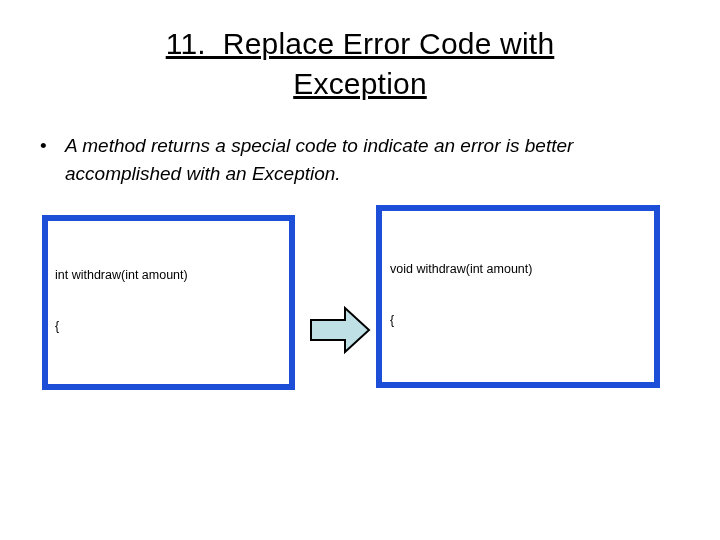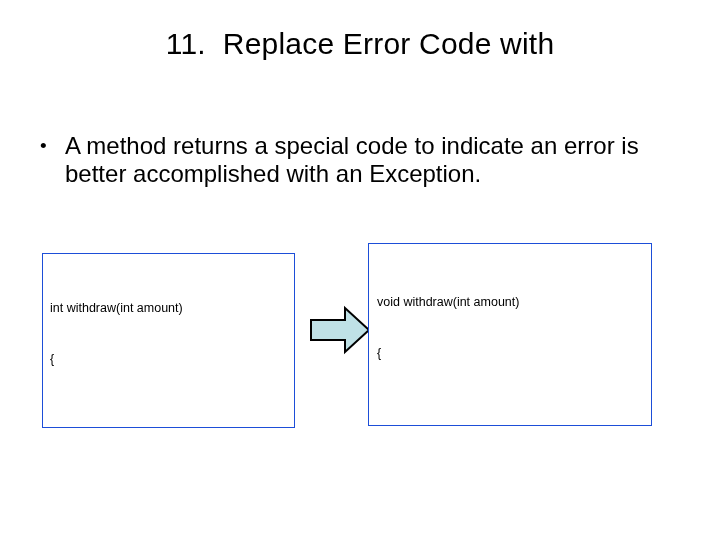--- a/index.html
+++ b/index.html
@@ -26,20 +26,21 @@
     position: absolute;
     left: 60px;
     top: 24px;
     width: 600px;
     text-align: center;
     font-size: 30px;
     line-height: 40px;
     font-weight: normal;
     color: #000000;
     letter-spacing: 0.2px;
+    text-decoration: underline;
   }
   #slide-title .title-line {
     display: block;
     white-space: pre;
   }
 
   
   #body-list {
     position: absolute;
     left: 40px;
@@ -54,41 +55,41 @@
   }
   .bullet-marker {
     width: 25px;
     flex: 0 0 25px;
     text-align: left;
     font-size: 19px;
     line-height: 28px;
   }
   .bullet-text {
     flex: 1 1 auto;
-    font-size: 24px;
+    font-size: 19px;
     line-height: 28px;
+    font-style: italic;
   }
 
   
   .code-box {
     position: absolute;
     background: #ffffff;
-    border: 1px solid #1d4ed8;
+    border: 6px solid #1d4ed8;
     box-sizing: border-box;
     overflow: hidden;
-    margin-top: 38px;
   }
   #code-box-before {
     left: 42px;
     top: 215px;
     width: 253px;
     height: 175px;
   }
   #code-box-after {
-    left: 368px;
+    left: 376px;
     top: 205px;
     width: 284px;
     height: 183px;
   }
   .code-lines {
     font-family: "Liberation Sans", sans-serif;
     font-size: 12.5px;
     line-height: 17px;
     color: #000000;
     white-space: pre;
@@ -114,20 +115,21 @@
     height: 50px;
   }
 </style>
 </head>
 <body>
 
 <div id="slide">
 
   <div id="slide-title">
     <span class="title-line">11.  Replace Error Code with</span>
+    <span class="title-line">Exception</span>
   </div>
 
   <div id="body-list">
     <div class="bullet-row">
       <span class="bullet-marker">•</span>
       <span class="bullet-text">A method returns a special code to indicate an error is better accomplished with an Exception.</span>
     </div>
   </div>
 
   <div class="code-box" id="code-box-before">

